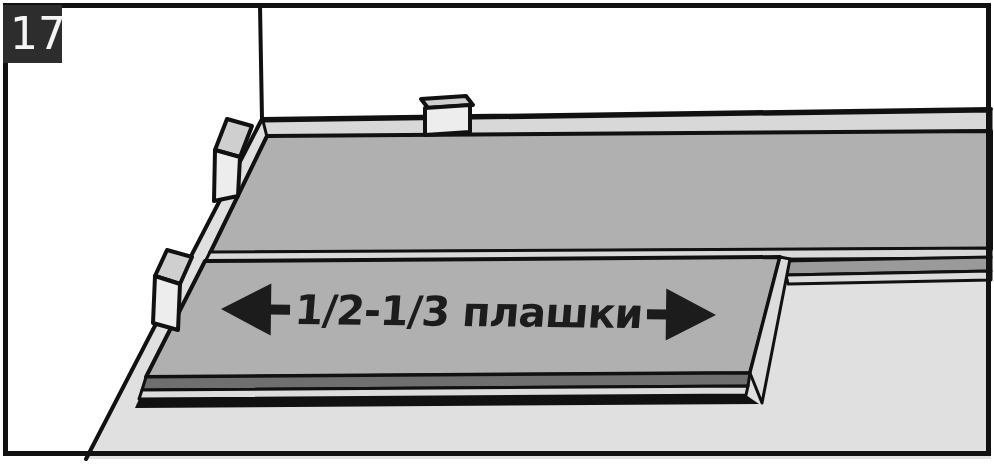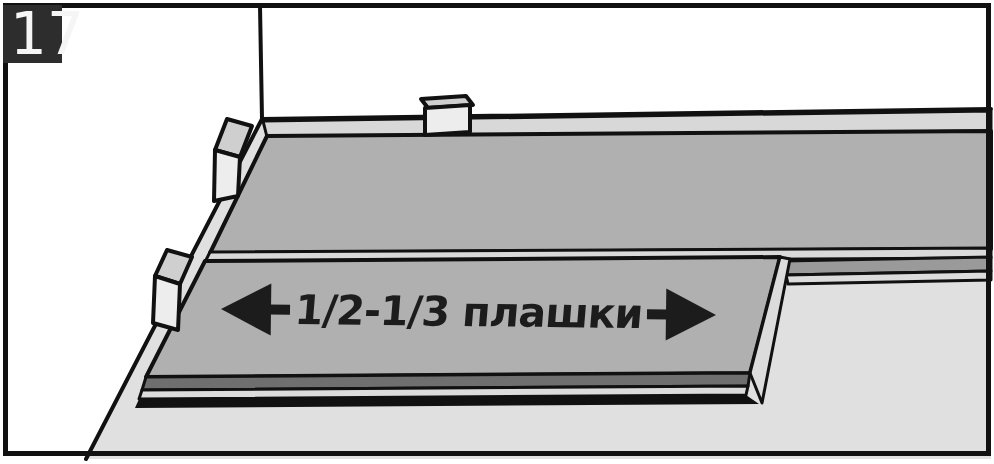--- a/index.html
+++ b/index.html
@@ -22,22 +22,22 @@
   .f-edark  { fill:var(--edge-dark); }
   .f-elight { fill:var(--edge-light); }
   .f-black  { fill:var(--outline); }
   .f-sptop  { fill:var(--spacer-top); }
   .f-spfront{ fill:var(--spacer-front); }
   .frame { fill:none; stroke:var(--frame); stroke-width:5; }
 
   .step-badge {
     position:absolute; left:3px; top:5px; width:59px; height:58px;
     background:var(--badge-bg); color:var(--badge-text);
-    display:flex; align-items:flex-start; padding-left:7px; box-sizing:border-box;
-    font-size:58px; font-weight:400; line-height:1;
+    display:flex; align-items:center; padding-left:7px; box-sizing:border-box;
+    font-size:44px; font-weight:400; line-height:1;
   }
   .annotation {
     position:absolute; left:219px; top:281px; width:497px; height:62px;
     display:flex; align-items:center; justify-content:space-between; gap:4px;
     color:var(--annotation-text); transform:rotate(0.7deg);
   }
   .annotation .label {
     font-size:41px; font-weight:bold; white-space:nowrap;
     transform:skewX(-4deg); letter-spacing:-1px; flex:1; text-align:center;
   }

